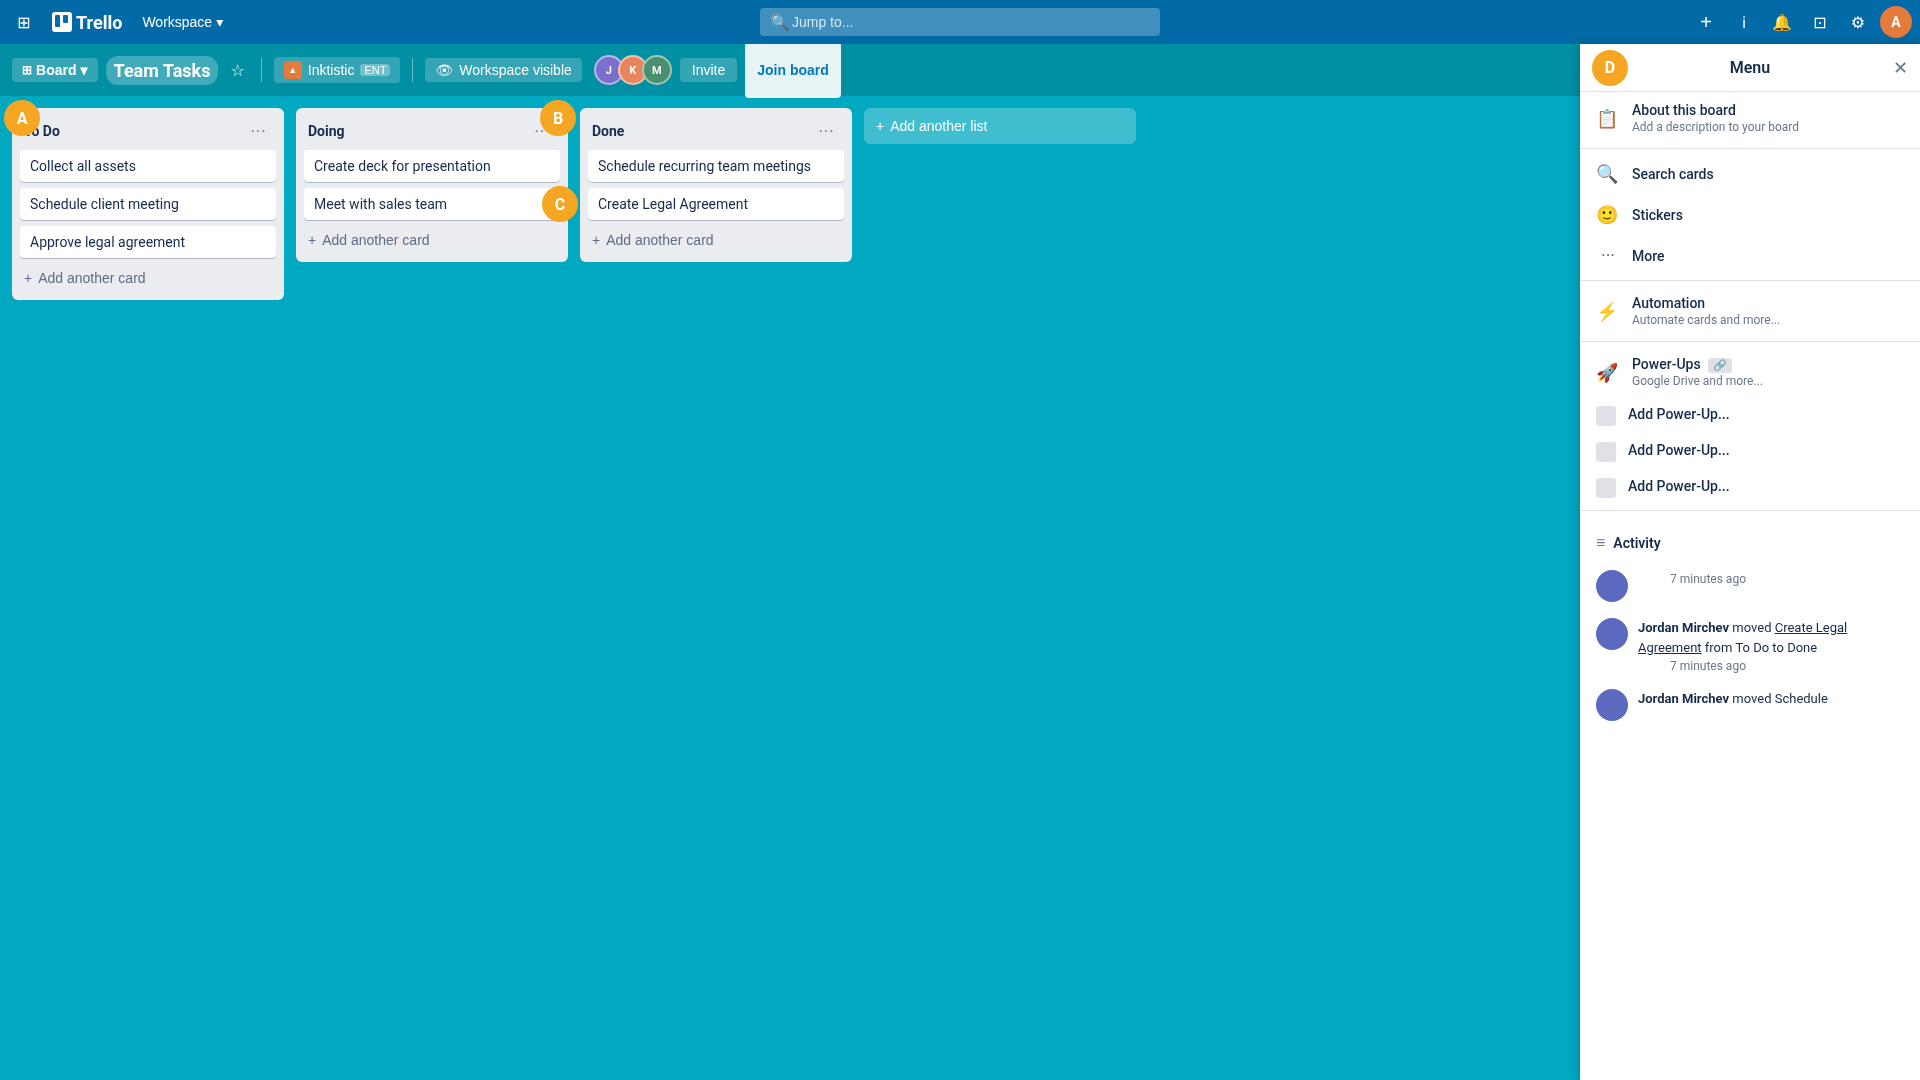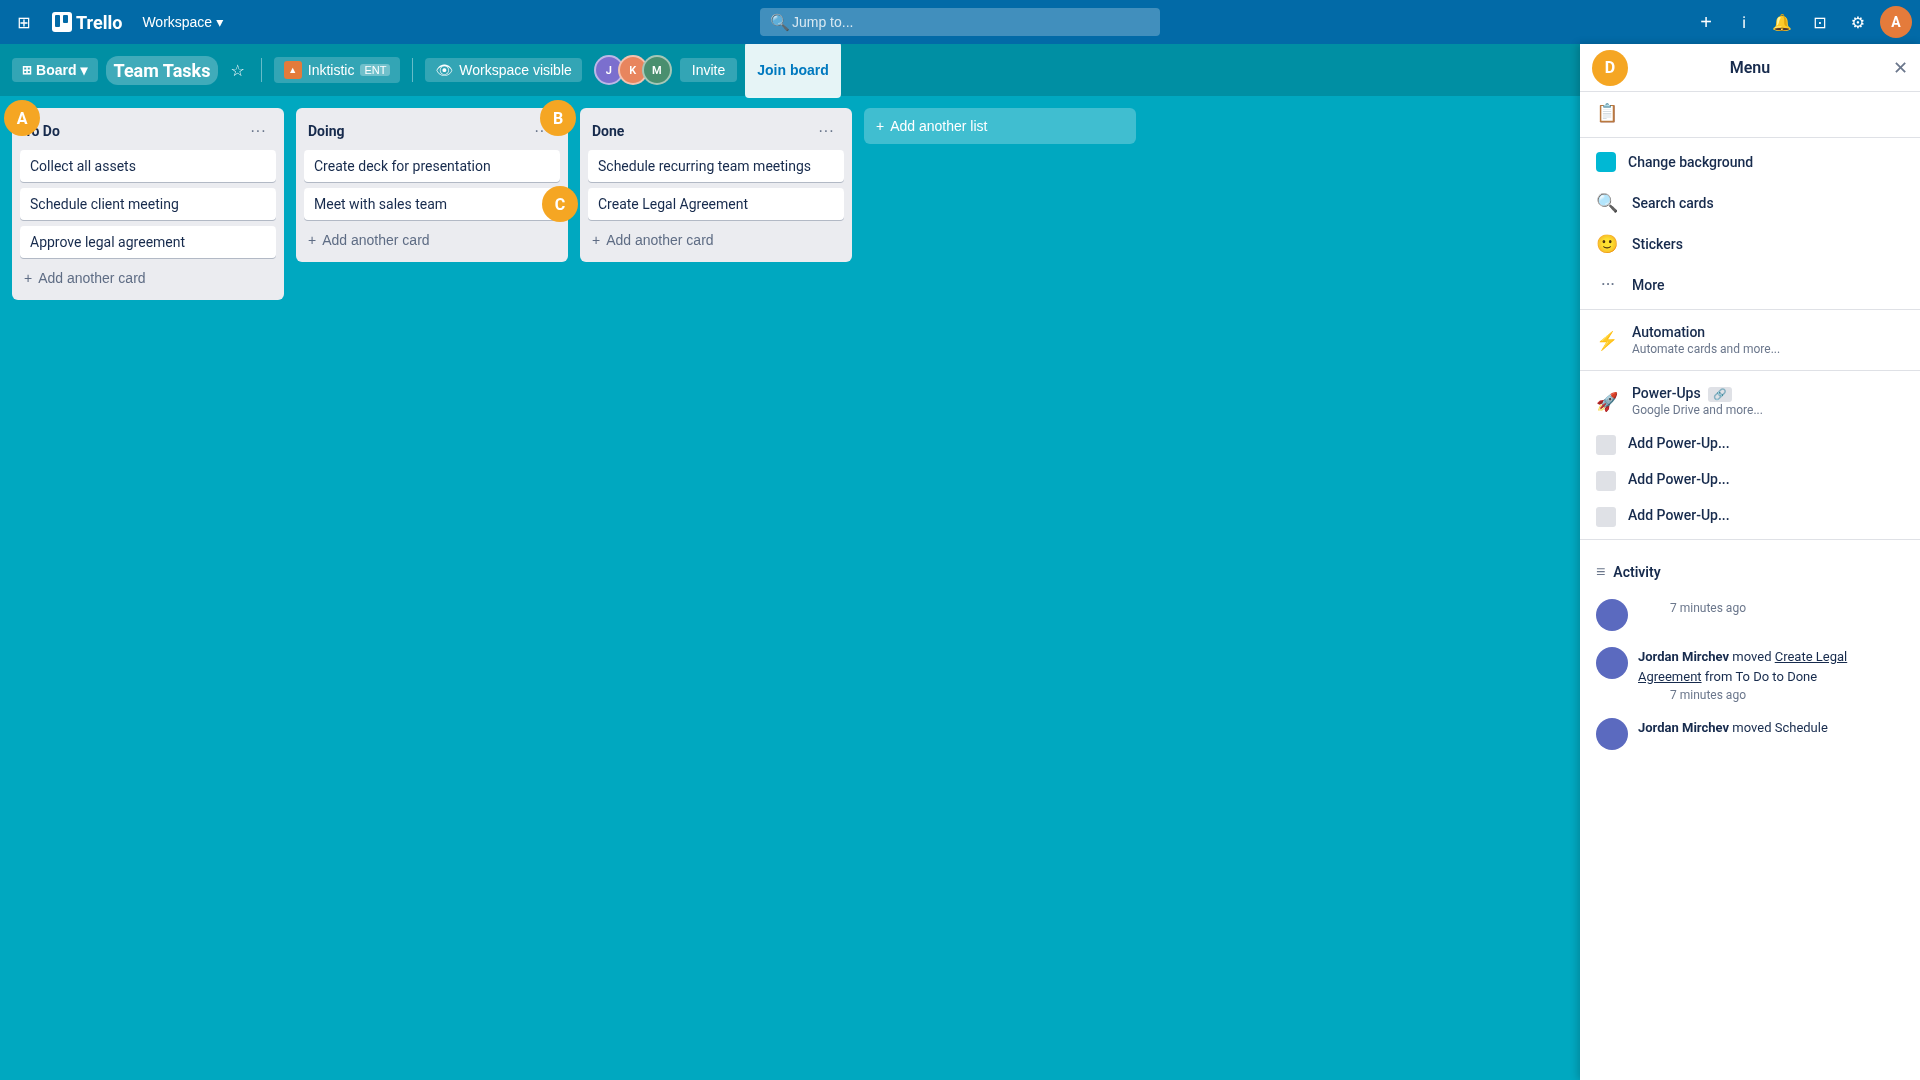--- a/index.html
+++ b/index.html
@@ -349,30 +349,28 @@
 
 <aside class="sidebar-menu">
   <div class="menu-header">
     <div class="menu-user-avatar">D</div>
     <span class="menu-title">Menu</span>
     <button class="menu-close">✕</button>
   </div>
 
   <div class="menu-item">
     <span class="menu-item-icon">📋</span>
+    <div class="menu-item-content">
+      <div class="menu-item-title">About this board</div>
+      <div class="menu-item-sub">Add a description to your board</div>
+    </div>
   </div>
 
   <hr class="menu-divider">
 
-  <div class="menu-item">
-    <span class="menu-item-icon" style="width:20px;height:20px;background:#00b8d4;border-radius:4px;display:inline-block;"></span>
-    <div class="menu-item-content">
-      <div class="menu-item-title">Change background</div>
-    </div>
-  </div>
 
   <div class="menu-item">
     <span class="menu-item-icon">🔍</span>
     <div class="menu-item-content">
       <div class="menu-item-title">Search cards</div>
     </div>
   </div>
 
   <div class="menu-item">
     <span class="menu-item-icon">🙂</span>

